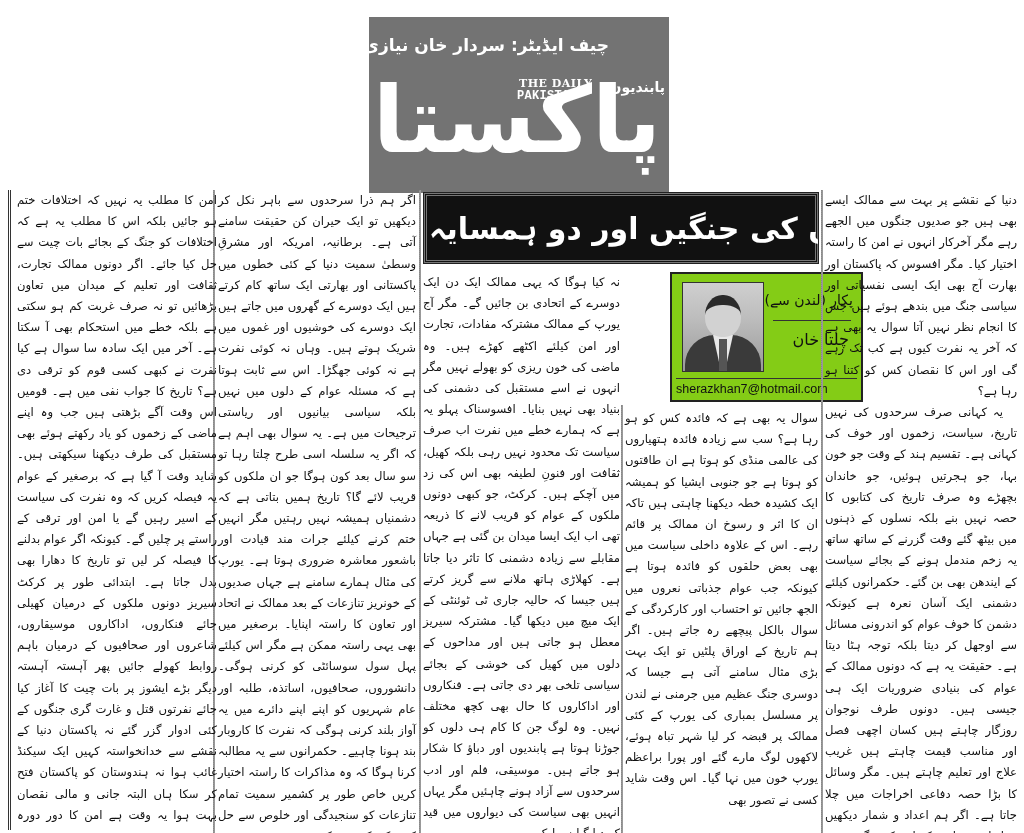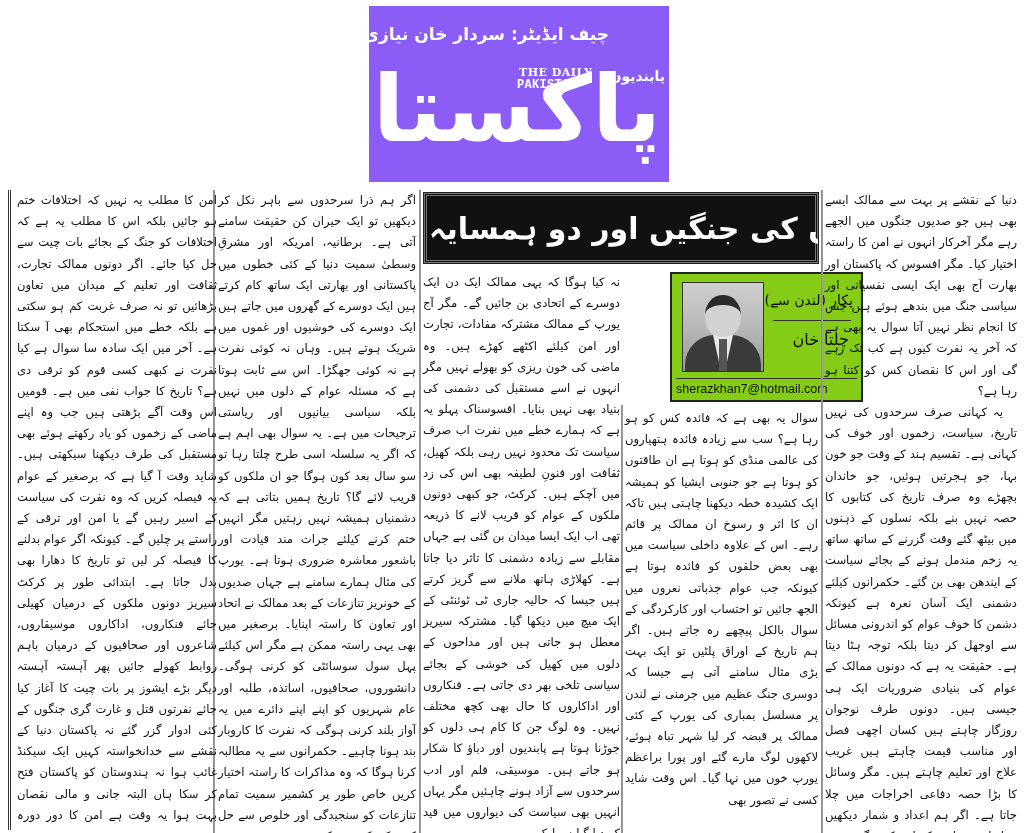--- a/index.html
+++ b/index.html
@@ -1,19 +1,19 @@
 <!DOCTYPE html>
 <html><head>
 <meta charset="utf-8">
 <style>
   html, body { margin: 0; padding: 0; background: #ffffff; }
   body { width: 1024px; height: 833px; overflow: hidden; position: relative; font-family: "DejaVu Sans", sans-serif; color: #111; }
 
   
-  .masthead { position: absolute; left: 369px; top: 6px; width: 300px; height: 176px; background: #8b5cf6; color: #fff; overflow: hidden; }
+  .masthead { position: absolute; left: 369px; top: 17px; width: 300px; height: 176px; background: #737373; color: #fff; overflow: hidden; }
   .masthead .editor { position: absolute; right: 60px; top: 18px; font-size: 17px; font-weight: bold; direction: rtl; white-space: nowrap; }
   .masthead .roznama { position: absolute; right: 4px; top: 62px; font-size: 14px; font-weight: bold; direction: rtl; }
   .masthead .en1 { position: absolute; left: 150px; top: 60px; font-family: "DejaVu Serif", serif; font-weight: bold; font-size: 11px; letter-spacing: 0.5px; text-align: center; }
   .masthead .en2 { position: absolute; left: 148px; top: 72px; font-family: Liberation Mono, monospace; font-weight: bold; font-size: 12px; letter-spacing: 0.3px; }
   .masthead .big { position: absolute; left: 8px; top: 44px; width: 284px; text-align: center; font-size: 92px; font-weight: bold; line-height: 120px; direction: rtl; letter-spacing: -4px; }
 
   
   .col { position: absolute; top: 190px; direction: rtl; font-family: "DejaVu Sans", sans-serif; font-size: 11.6px; line-height: 21.2px; text-align: justify; color: #111; }
   .col p { margin: 0; text-indent: 0; }
   .col p + p { text-indent: 14px; }

